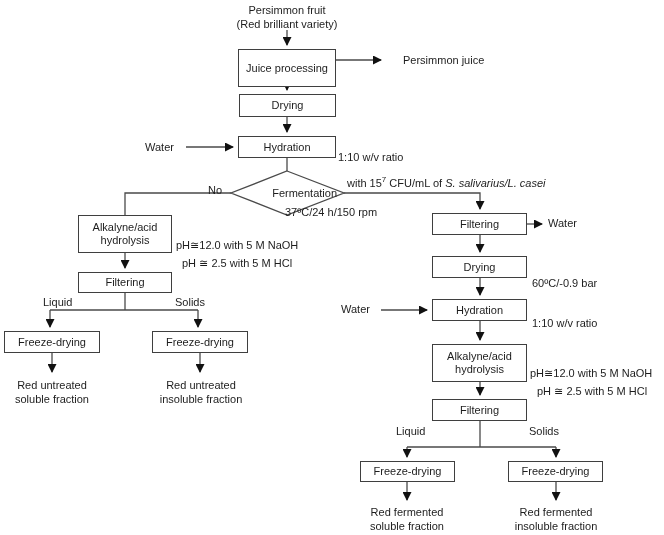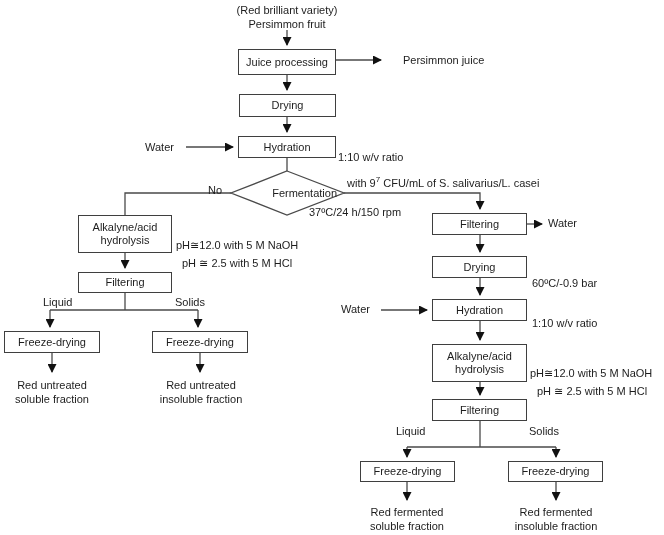--- a/index.html
+++ b/index.html
@@ -10,36 +10,36 @@
   }
   #wires{position:absolute;left:0;top:0;width:664px;height:535px;z-index:1;}
   .box{
     position:absolute;z-index:2;border:1.4px solid #3f3f3f;background:#ffffff;
     display:flex;align-items:center;justify-content:center;text-align:center;
     line-height:13px;box-sizing:border-box;
   }
   .lbl{position:absolute;z-index:3;white-space:nowrap;line-height:13px;}
   .ctr{text-align:center;white-space:normal;line-height:14px;}
   sup{font-size:8px;line-height:0;}
-  .species{}
+  .species{font-style:italic;}
 
   
-  .b-juice{left:238px;top:49px;width:98px;height:26px;}
+  .b-juice{left:238px;top:49px;width:98px;height:38px;}
   .b-dry1{left:239px;top:94px;width:97px;height:23px;}
   .b-hyd1{left:238px;top:136px;width:98px;height:22px;}
   .l-source{left:200px;top:3px;width:174px;}
   .l-pjuice{left:390px;top:54px;padding-left:13px;}
   .l-water1{left:145px;top:141px;}
   .l-ratio1{left:338px;top:151px;}
 
   
   .l-ferm{left:237px;top:187px;width:100px;text-align:right;}
   .l-no{left:208px;top:184px;}
   .l-yes{left:347px;top:177px;}
-  .l-cond{left:309px;top:206px;}
+  .l-cond{left:285px;top:206px;}
 
   
   .b-alk-l{left:78px;top:215px;width:94px;height:38px;}
   .b-filt-l{left:78px;top:272px;width:94px;height:21px;}
   .b-fz-l1{left:4px;top:331px;width:96px;height:22px;}
   .b-fz-l2{left:152px;top:331px;width:96px;height:22px;}
   .l-naoh-l{left:176px;top:239px;}
   .l-hcl-l{left:182px;top:257px;}
   .l-liq-l{left:43px;top:296px;}
   .l-sol-l{left:175px;top:296px;}
@@ -102,34 +102,34 @@
       <path d="M480,421 L480,447"></path>
       <path d="M407,447 L556,447"></path>
       <path d="M407,447 L407,457" marker-end="url(#ah)"></path>
       <path d="M556,447 L556,457" marker-end="url(#ah)"></path>
       <path d="M407,482 L407,500" marker-end="url(#ah)"></path>
       <path d="M556,482 L556,500" marker-end="url(#ah)"></path>
     </g>
   </svg>
 
   <div class="lbl ctr l-source">
+    <div>Persimmon fruit</div>
     <div>(Red brilliant variety)</div>
-    <div>Persimmon fruit</div>
   </div>
   <div class="box b-juice">Juice processing</div>
   <div class="lbl l-pjuice">Persimmon juice</div>
   <div class="box b-dry1">Drying</div>
   <div class="lbl l-water1">Water</div>
   <div class="box b-hyd1">Hydration</div>
   <div class="lbl l-ratio1">1:10 w/v ratio</div>
 
   <div class="lbl l-ferm">Fermentation</div>
   <div class="lbl l-no">No</div>
   <div class="lbl l-yes">
-    <span>with 9</span><sup>7</sup><span> CFU/mL of </span><span class="species">S. salivarius/L. casei</span>
+    <span>with 15</span><sup>7</sup><span> CFU/mL of </span><span class="species">S. salivarius/L. casei</span>
   </div>
   <div class="lbl l-cond">37ºC/24 h/150 rpm</div>
 
   <div class="box b-alk-l">Alkalyne/acid hydrolysis</div>
   <div class="lbl l-naoh-l">pH≅12.0 with 5 M NaOH</div>
   <div class="lbl l-hcl-l">pH ≅ 2.5 with 5 M HCl</div>
   <div class="box b-filt-l">Filtering</div>
   <div class="lbl l-liq-l">Liquid</div>
   <div class="lbl l-sol-l">Solids</div>
   <div class="box b-fz-l1">Freeze-drying</div>

